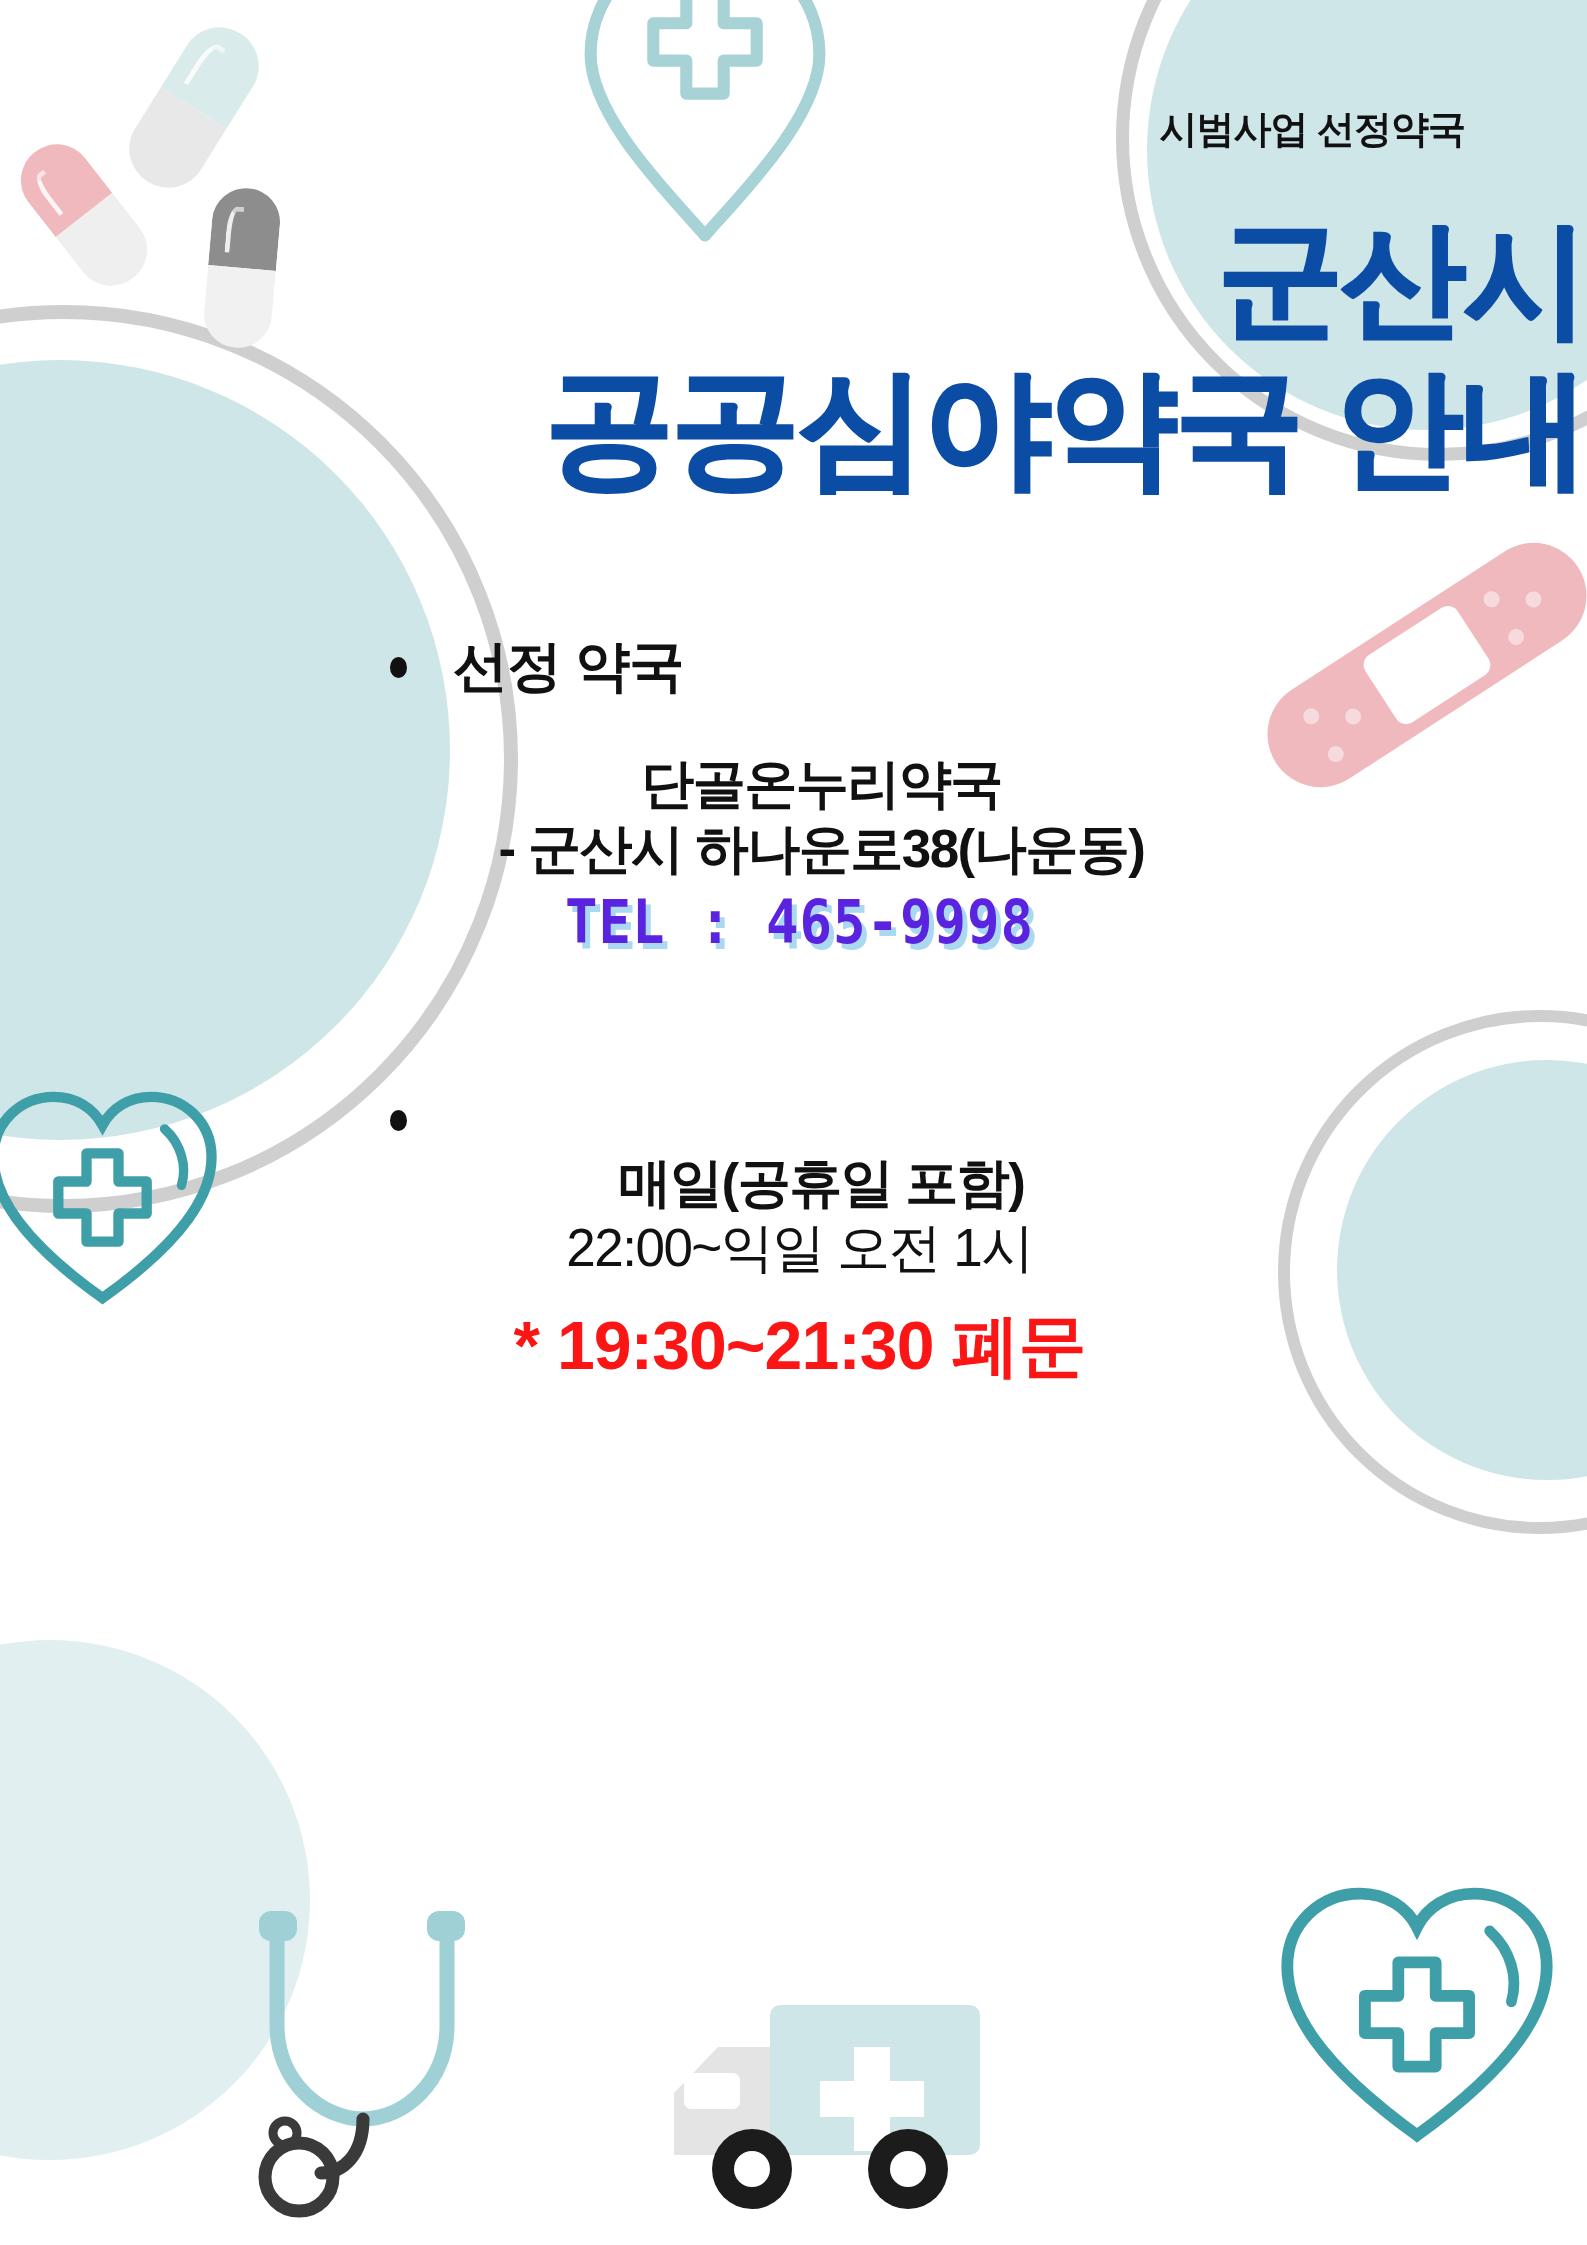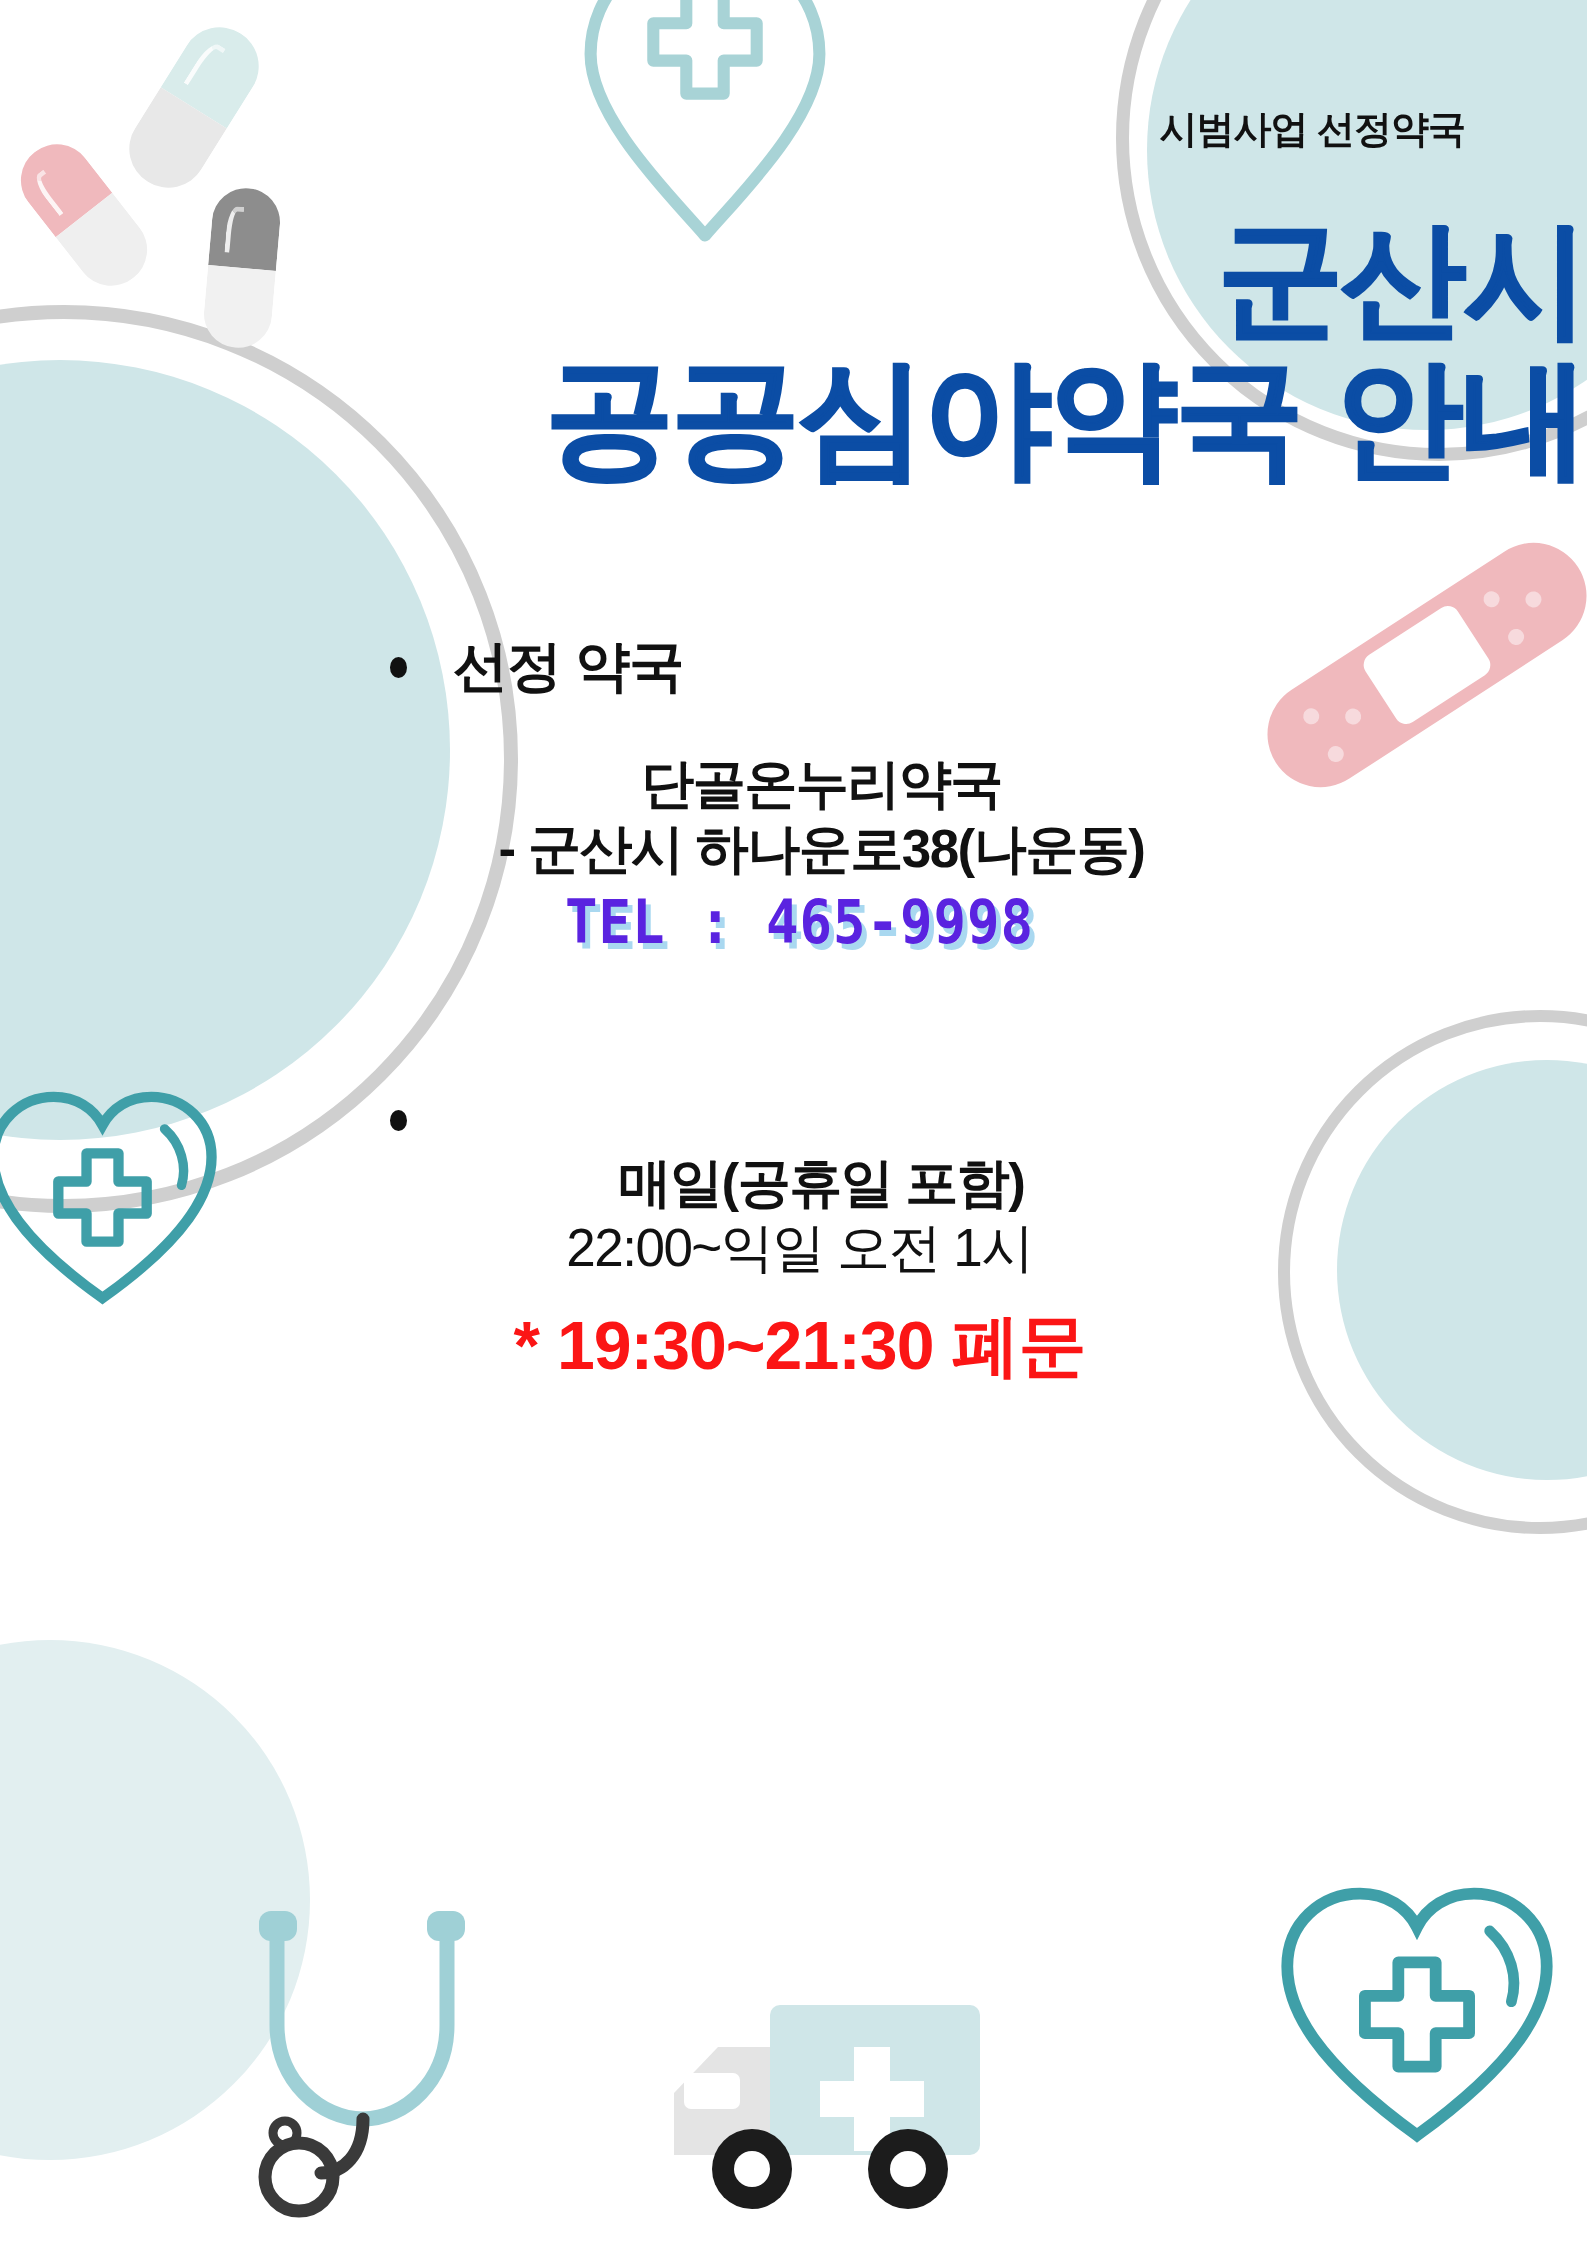--- a/index.html
+++ b/index.html
@@ -136,21 +136,21 @@
     text-align: right;
   }
   .title-line {
     color: #0b4da5;
     font-weight: 900;
     font-size: 125px;
     line-height: 1.02;
     letter-spacing: -2px;
     -webkit-text-stroke: 3px #0b4da5;
   }
-  #title-line-2 { font-size: 128px; margin-top: 10px; }
+  #title-line-2 { font-size: 128px; margin-top: 20px; }
 
   #body-block {
     position: absolute;
     left: 12px; right: 0; top: 630px;
   }
 
   .section { margin-bottom: 8px; }
 
   .bullet-row {
     display: flex;

